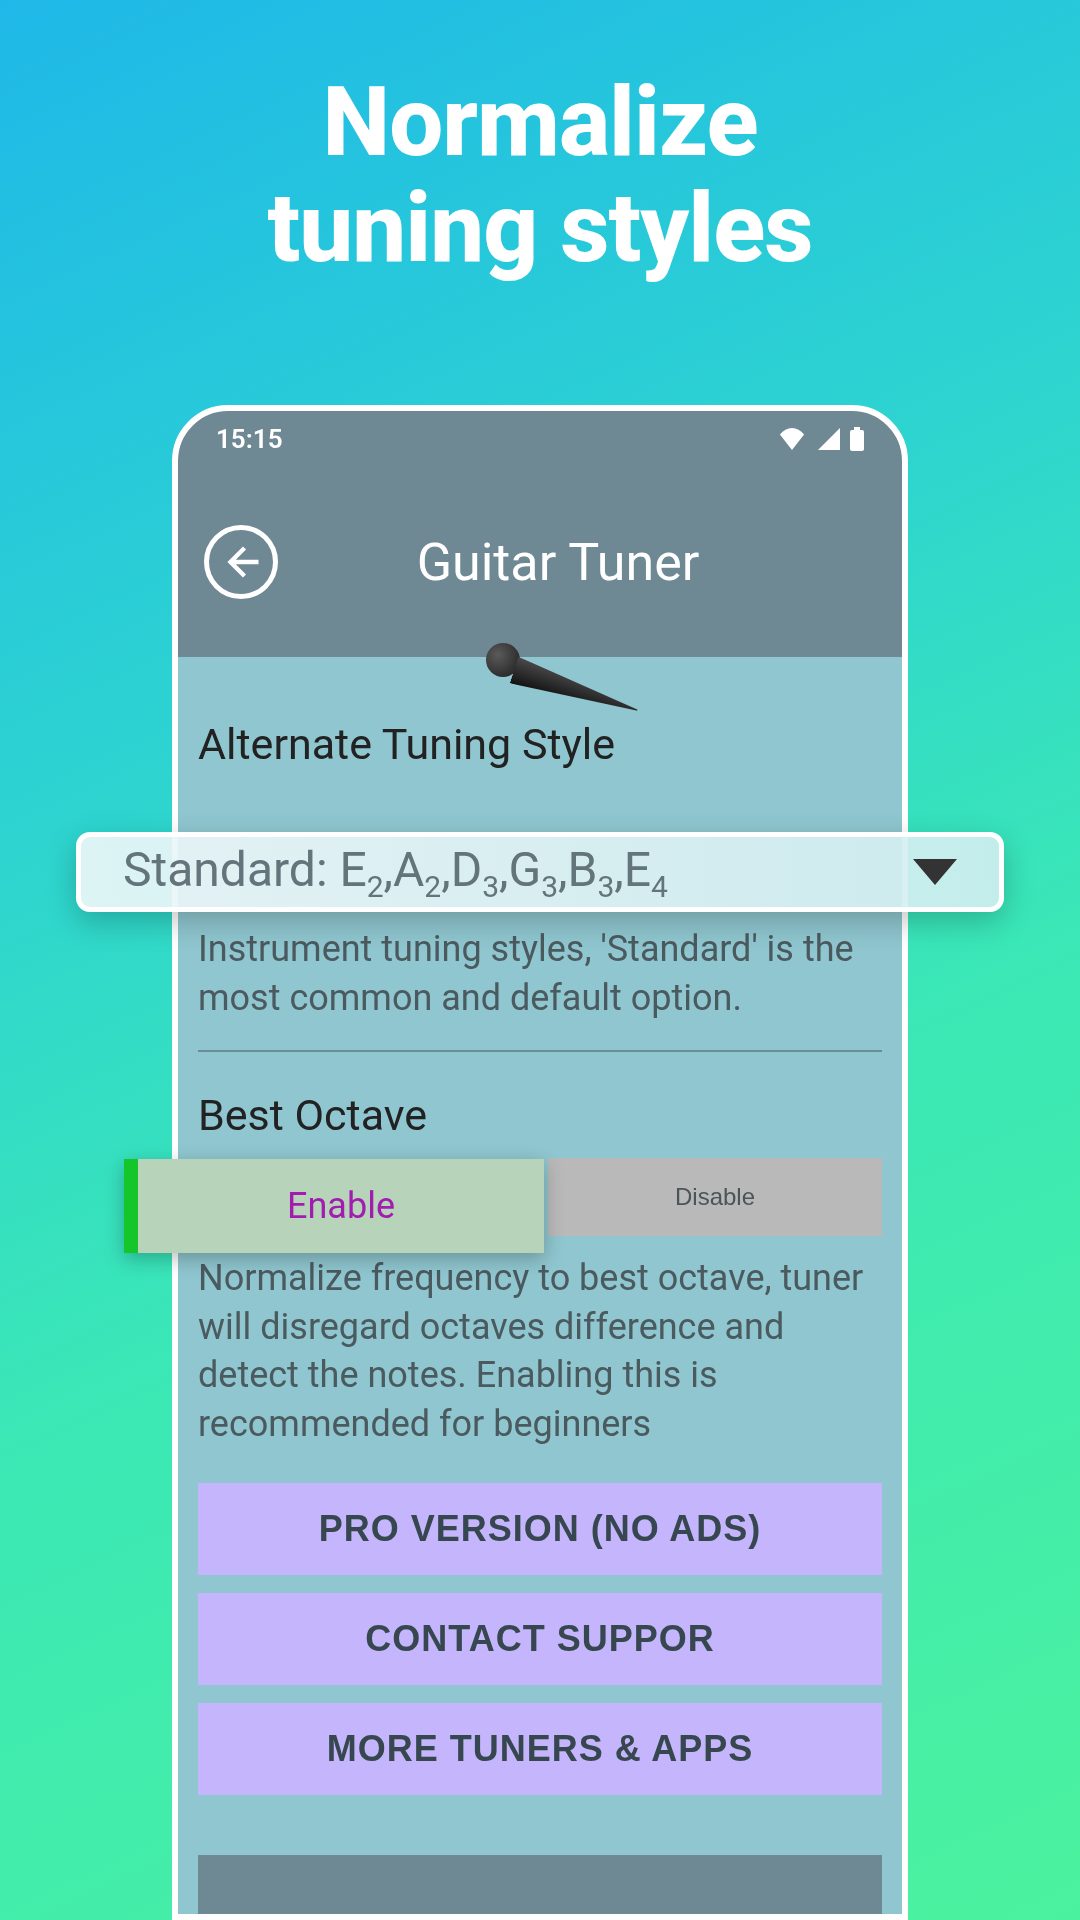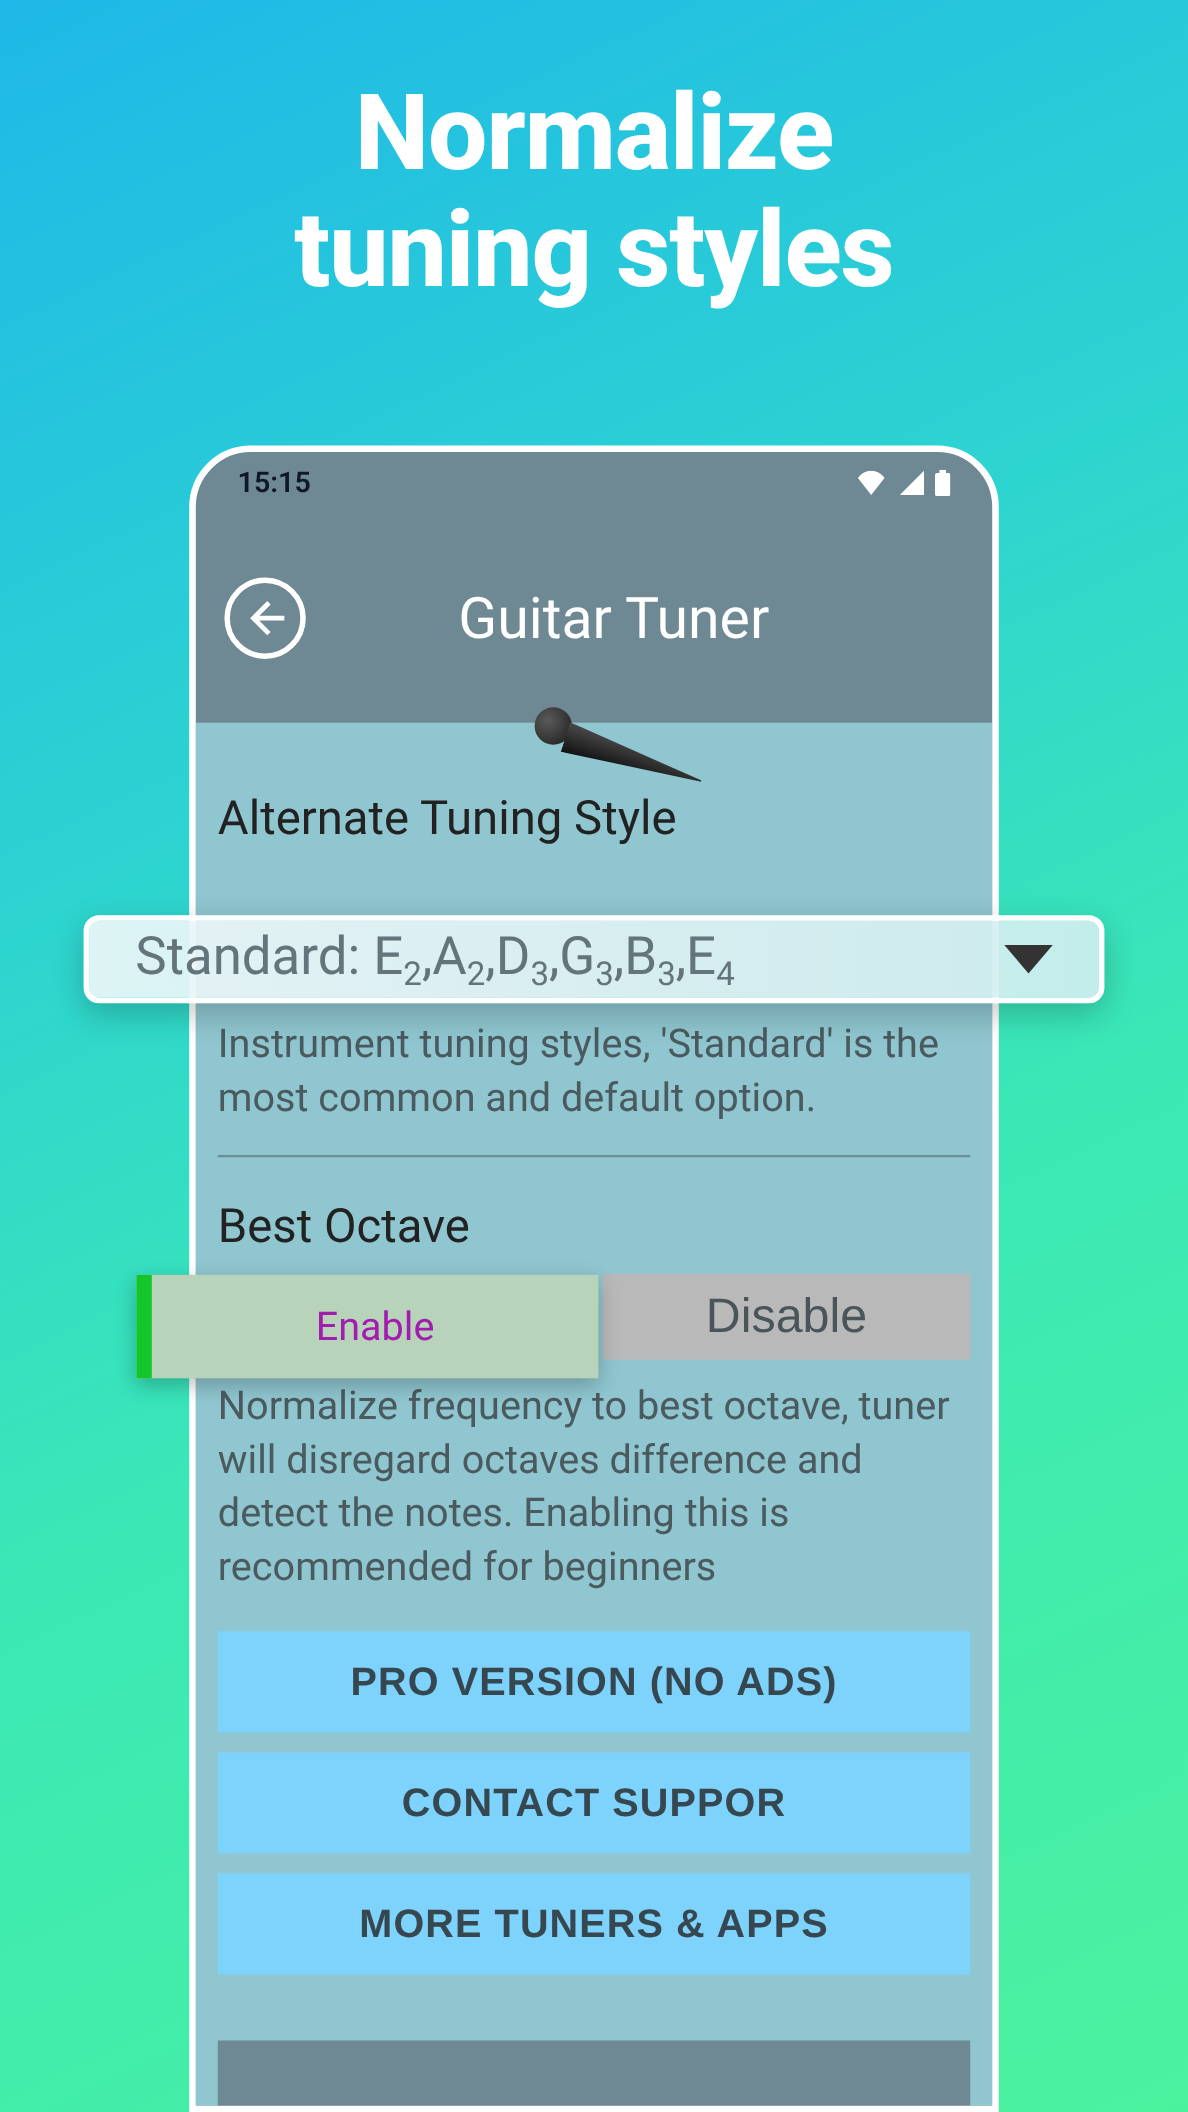--- a/index.html
+++ b/index.html
@@ -31,21 +31,21 @@
     overflow: hidden;
     background: #6e8894;
   }
 
   .statusbar {
     height: 56px;
     display: flex;
     align-items: center;
     justify-content: space-between;
     padding: 0 38px;
-    color: #0f172a;
+    color: #ffffff;
     font-size: 26px;
     font-weight: 600;
   }
   .status-icons { display: flex; gap: 10px; align-items: center; }
 
   .app-header {
     height: 190px;
     display: flex;
     align-items: center;
     padding: 0 26px;
@@ -117,32 +117,32 @@
   .dropdown-spacer { height: 120px; }
 
   .toggle-row {
     display: flex;
     gap: 16px;
     margin-top: 12px;
   }
   .toggle-btn {
     flex: 1;
     height: 78px;
-    font-size: 44px;
+    font-size: 24px;
     color: #4a555a;
     background: #b9b9b9;
     border: none;
     display: flex; align-items: center; justify-content: center;
   }
 
   .action-btn {
     width: 100%;
     height: 92px;
     margin-top: 18px;
-    background: #7dd3fc;
+    background: #c4b5fd;
     color: #37474f;
     font-size: 36px;
     font-weight: 700;
     border: none;
     display: flex; align-items: center; justify-content: center;
     letter-spacing: 1px;
     text-align: right;
   }
   .action-btn:first-of-type { margin-top: 34px; }
 

